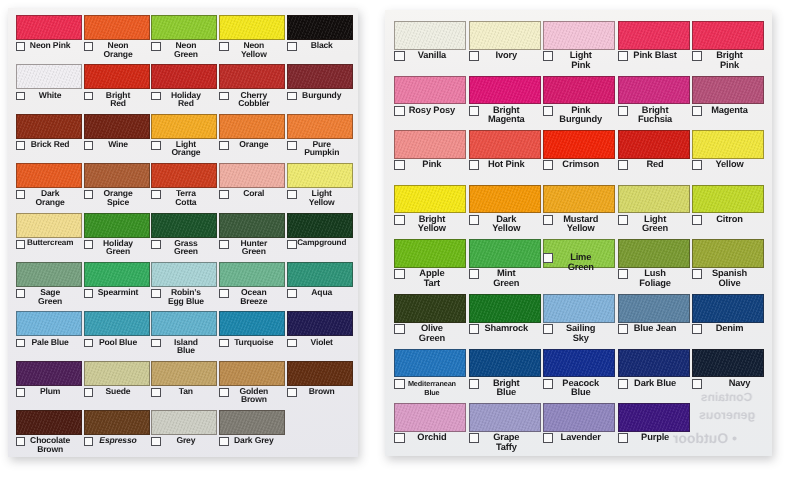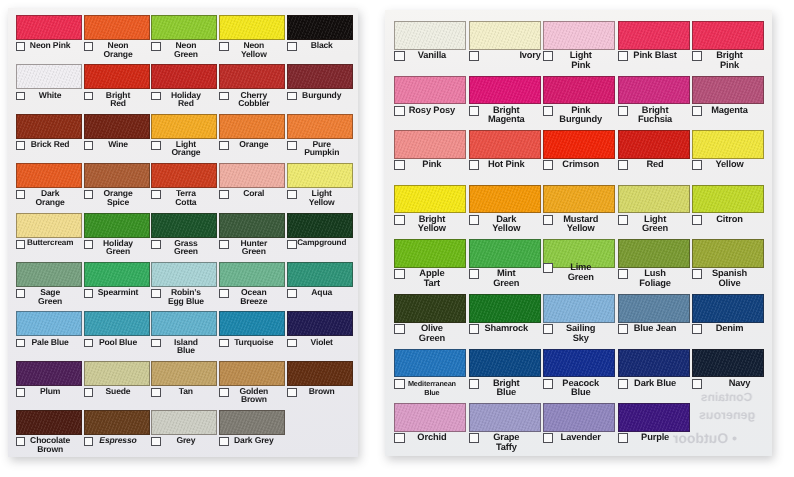--- a/index.html
+++ b/index.html
@@ -509,21 +509,21 @@
     <div class="cbx" style="top:0.0px;width:10.3px;height:10.0px;"></div>
     <div class="cap-text" style="font-size:9.30px;line-height:9.5px;letter-spacing:-0.15px;">
      <span>Vanilla</span>
     </div>
    </div>
   </div>
   <div class="cell" style="left:83.7px;top:11.0px;width:72.2px;">
    <div class="swatch" style="height: 28.6px; background-color: rgb(244, 240, 202);"></div>
    <div class="cap" style="top:30.1px;height:24.0px;">
     <div class="cbx" style="top:0.0px;width:10.3px;height:10.0px;"></div>
-    <div class="cap-text" style="font-size:9.30px;line-height:9.5px;letter-spacing:-0.15px;text-align:right;">
+    <div class="cap-text" style="font-size:9.30px;line-height:9.5px;letter-spacing:-0.15px;">
      <span>Ivory</span>
     </div>
    </div>
   </div>
   <div class="cell" style="left:158.1px;top:11.0px;width:72.2px;">
    <div class="swatch" style="height: 28.6px; background-color: rgb(244, 196, 216);"></div>
    <div class="cap" style="top:30.1px;height:24.0px;">
     <div class="cbx" style="top:0.0px;width:10.3px;height:10.0px;"></div>
     <div class="cap-text" style="font-size:9.30px;line-height:9.5px;letter-spacing:-0.15px;">
      <span>Light</span>
@@ -707,21 +707,21 @@
    <div class="cap" style="top:30.1px;height:24.0px;">
     <div class="cbx" style="top:0.0px;width:10.3px;height:10.0px;"></div>
     <div class="cap-text" style="font-size:9.30px;line-height:9.5px;letter-spacing:-0.15px;">
      <span>Mint</span>
      <span>Green</span>
     </div>
    </div>
   </div>
   <div class="cell" style="left:158.1px;top:229.4px;width:72.2px;">
    <div class="swatch" style="height: 28.6px; background-color: rgb(141, 202, 67);"></div>
-   <div class="cap" style="top:24px;height:24.0px;text-decoration:underline;">
+   <div class="cap" style="top:14px;height:24.0px;text-decoration:underline;">
     <div class="cbx" style="top:0.0px;width:10.3px;height:10.0px;"></div>
     <div class="cap-text" style="font-size:9.30px;line-height:9.5px;letter-spacing:-0.15px;">
      <span>Lime</span>
      <span>Green</span>
     </div>
    </div>
   </div>
   <div class="cell" style="left:232.5px;top:229.4px;width:72.2px;">
    <div class="swatch" style="height: 28.6px; background-color: rgb(121, 154, 49);"></div>
    <div class="cap" style="top:30.1px;height:24.0px;">

